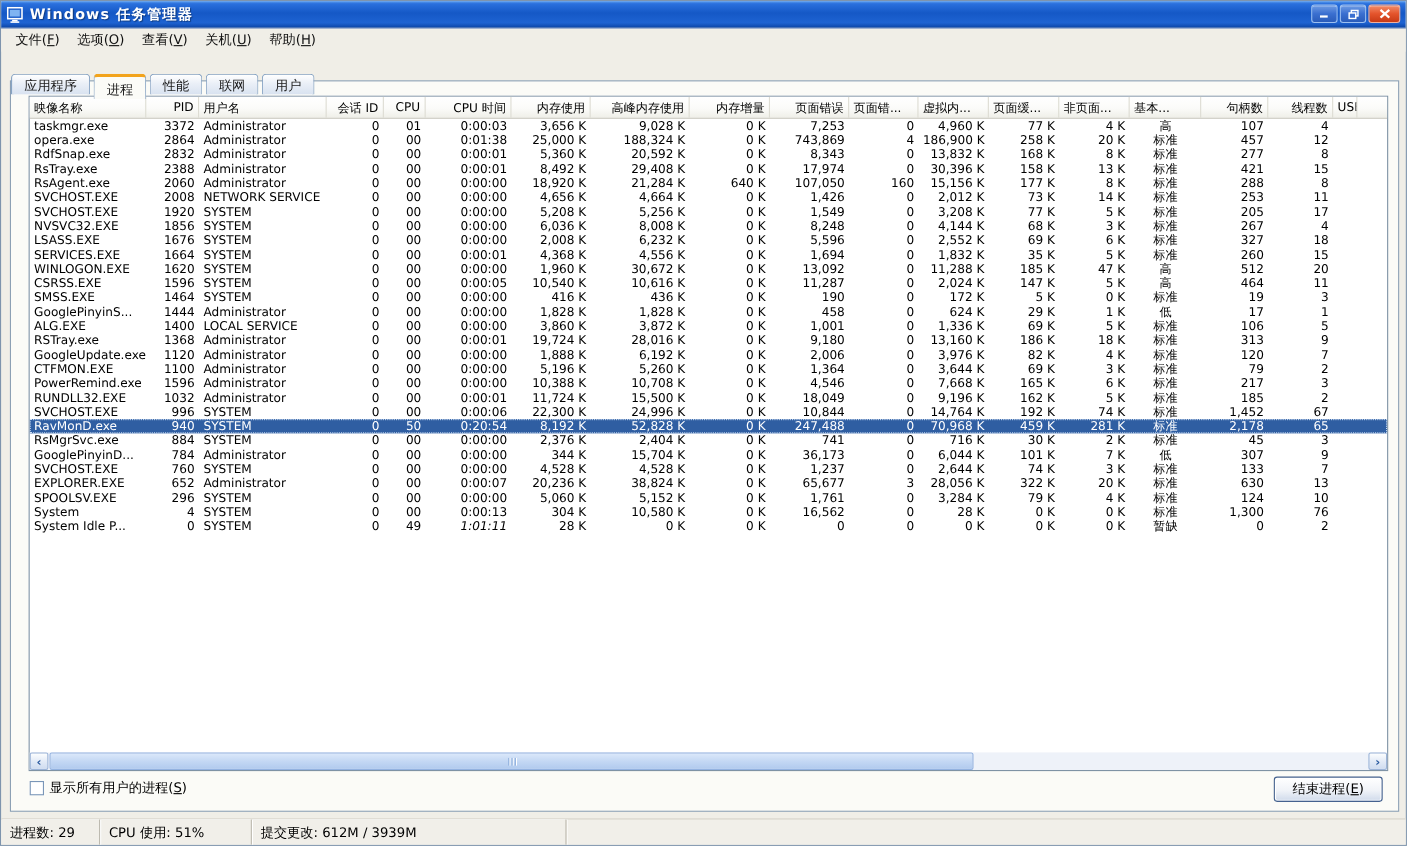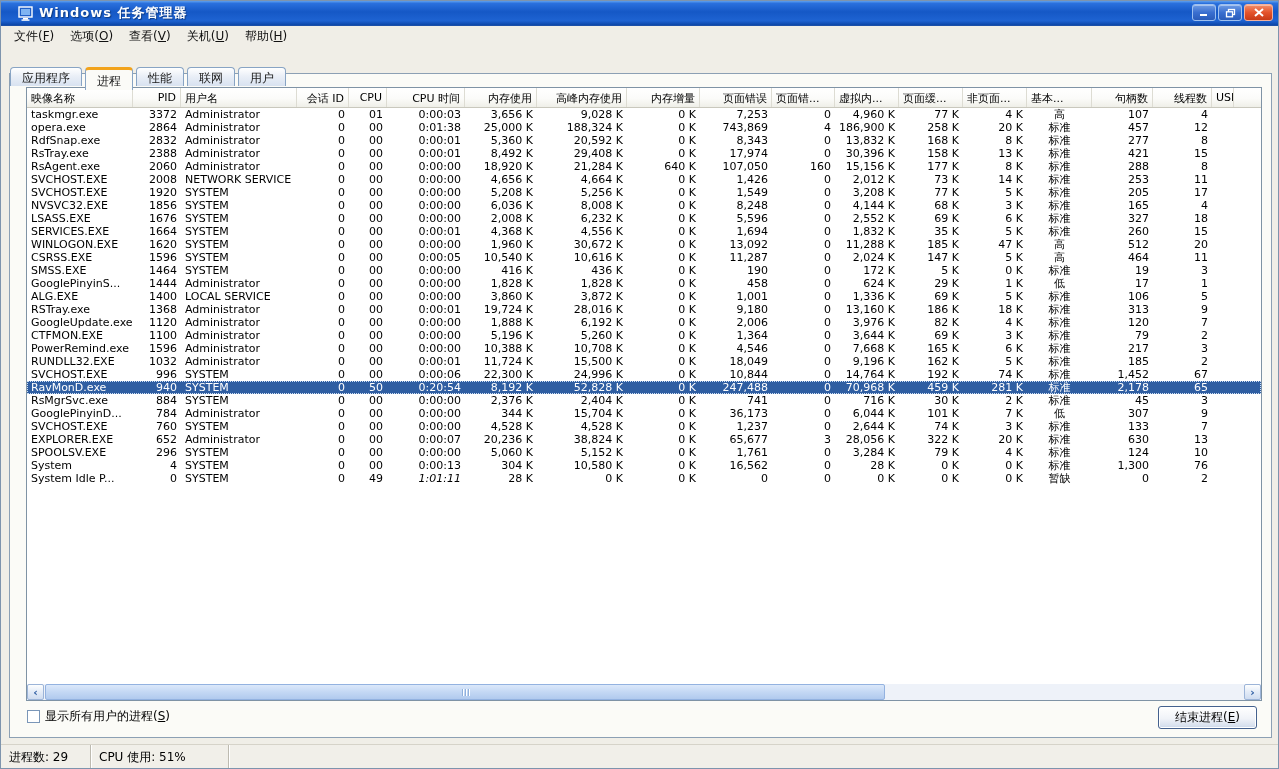--- a/index.html
+++ b/index.html
@@ -9,21 +9,21 @@
     background:#f0eee7;
     position:relative;
     overflow:hidden;
     border:1px solid #7e94ad;
   }
 
   
   .titlebar {
     position:absolute; left:0; top:0; width:100%; height:25px;
     background:linear-gradient(180deg,#5ea0f0 0%,#2a70dd 10%,#1558c6 45%,#1e63d2 82%,#0c46a8 100%);
-    display:flex; align-items:center; padding-left:17px;
+    display:flex; align-items:center; padding-left:5px;
     border-bottom:1px solid #1b4fa8;
   }
   .app-icon { width:16px; height:15px; margin-right:5px; flex:0 0 auto; }
   .title-text {
     color:#fff; font-weight:bold; font-size:13px;
     text-shadow:1px 1px 1px #0e3a80; letter-spacing:1px;
     white-space:nowrap;
   }
   .win-controls { position:absolute; right:5px; top:3px; display:flex; gap:2px; }
   .win-btn {
@@ -369,21 +369,21 @@
           <div class="cell" style="width: 78px; text-align: right;">0:00:00</div>
           <div class="cell" style="width: 72px; text-align: right;">6,036 K</div>
           <div class="cell" style="width: 90px; text-align: right;">8,008 K</div>
           <div class="cell" style="width: 73px; text-align: right;">0 K</div>
           <div class="cell" style="width: 72px; text-align: right;">8,248</div>
           <div class="cell" style="width: 63px; text-align: right;">0</div>
           <div class="cell" style="width: 64px; text-align: right;">4,144 K</div>
           <div class="cell" style="width: 64px; text-align: right;">68 K</div>
           <div class="cell" style="width: 64px; text-align: right;">3 K</div>
           <div class="cell" style="width: 65px; text-align: center;">标准</div>
-          <div class="cell" style="width: 61px; text-align: right;">165</div>
+          <div class="cell" style="width: 61px; text-align: right;">267</div>
           <div class="cell" style="width: 59px; text-align: right;">4</div>
           <div class="cell" style="width: 22px; text-align: right;"></div>
         </div>
         <div class="lv-row">
           <div class="cell" style="width: 106px; text-align: left;">LSASS.EXE</div>
           <div class="cell" style="width: 48px; text-align: right;">1676</div>
           <div class="cell" style="width: 116px; text-align: left;">SYSTEM</div>
           <div class="cell" style="width: 52px; text-align: right;">0</div>
           <div class="cell" style="width: 38px; text-align: right;">00</div>
           <div class="cell" style="width: 78px; text-align: right;">0:00:00</div>
@@ -819,14 +819,15 @@
     <div class="checkbox"></div>
     <span class="checkbox-label" id="checkbox-label">显示所有用户的进程(<u>S</u>)</span>
   </div>
 
   <button class="end-process-btn" id="end-process-btn">结束进程(<u>E</u>)</button>
 </div>
 
 <div class="statusbar">
   <div class="status-sec s1">进程数: 29</div>
   <div class="status-sec s2">CPU 使用: 51%</div>
+  <div class="status-sec s3">提交更改: 612M / 3939M</div>
   <div class="status-sec s4"></div>
 </div>
 
 </body></html>

